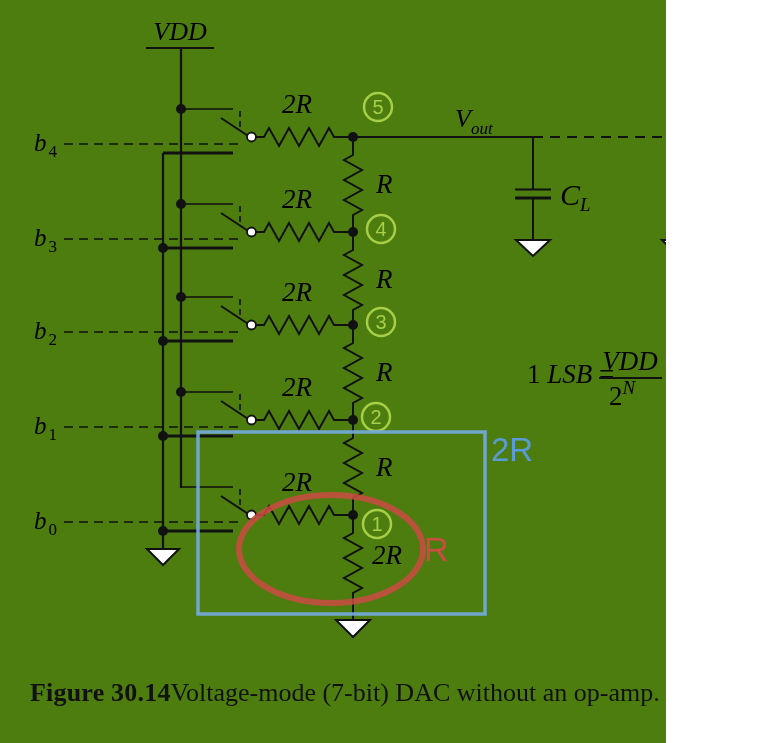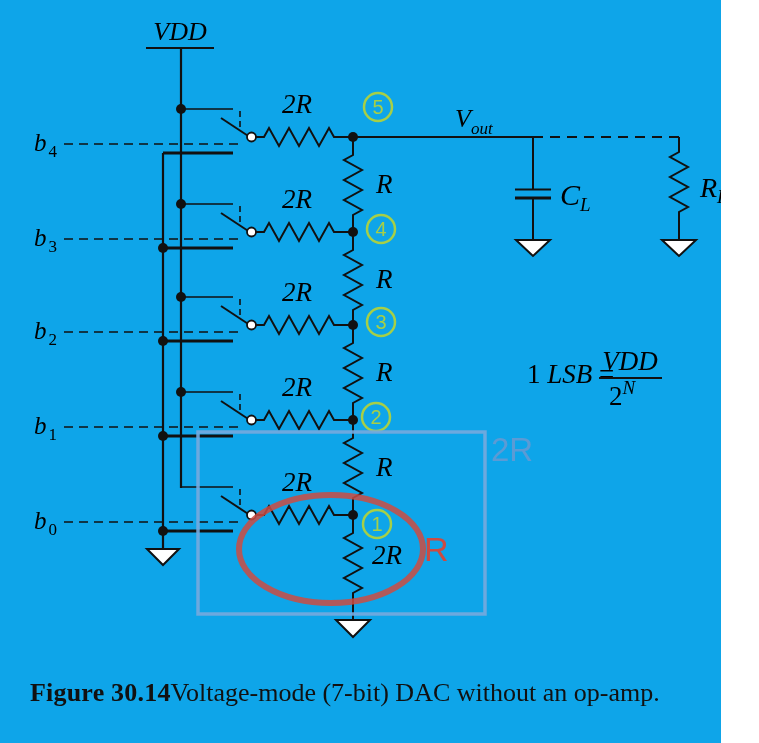--- a/index.html
+++ b/index.html
@@ -1,16 +1,16 @@
 <!DOCTYPE html>
 <html><head>
 <meta charset="utf-8">
 <style>
   html,body{margin:0;padding:0;background:#ffffff;}
-  .page{position:relative;width:721px;height:743px;background:#0ea5e9;overflow:hidden;
+  .page{position:relative;width:666px;height:743px;background:#4d7c0f;overflow:hidden;
         font-family:"Liberation Serif", serif;}
   svg text{font-family:"Liberation Serif", serif;}
   .caption{position:absolute;left:30px;top:678px;width:710px;font-size:26px;color:#111;}
   .caption b{font-weight:bold;letter-spacing:0.2px;}
   .sans{font-family:"Liberation Sans", sans-serif;}
 </style>
 </head>
 <body>
 
 <div class="page">

